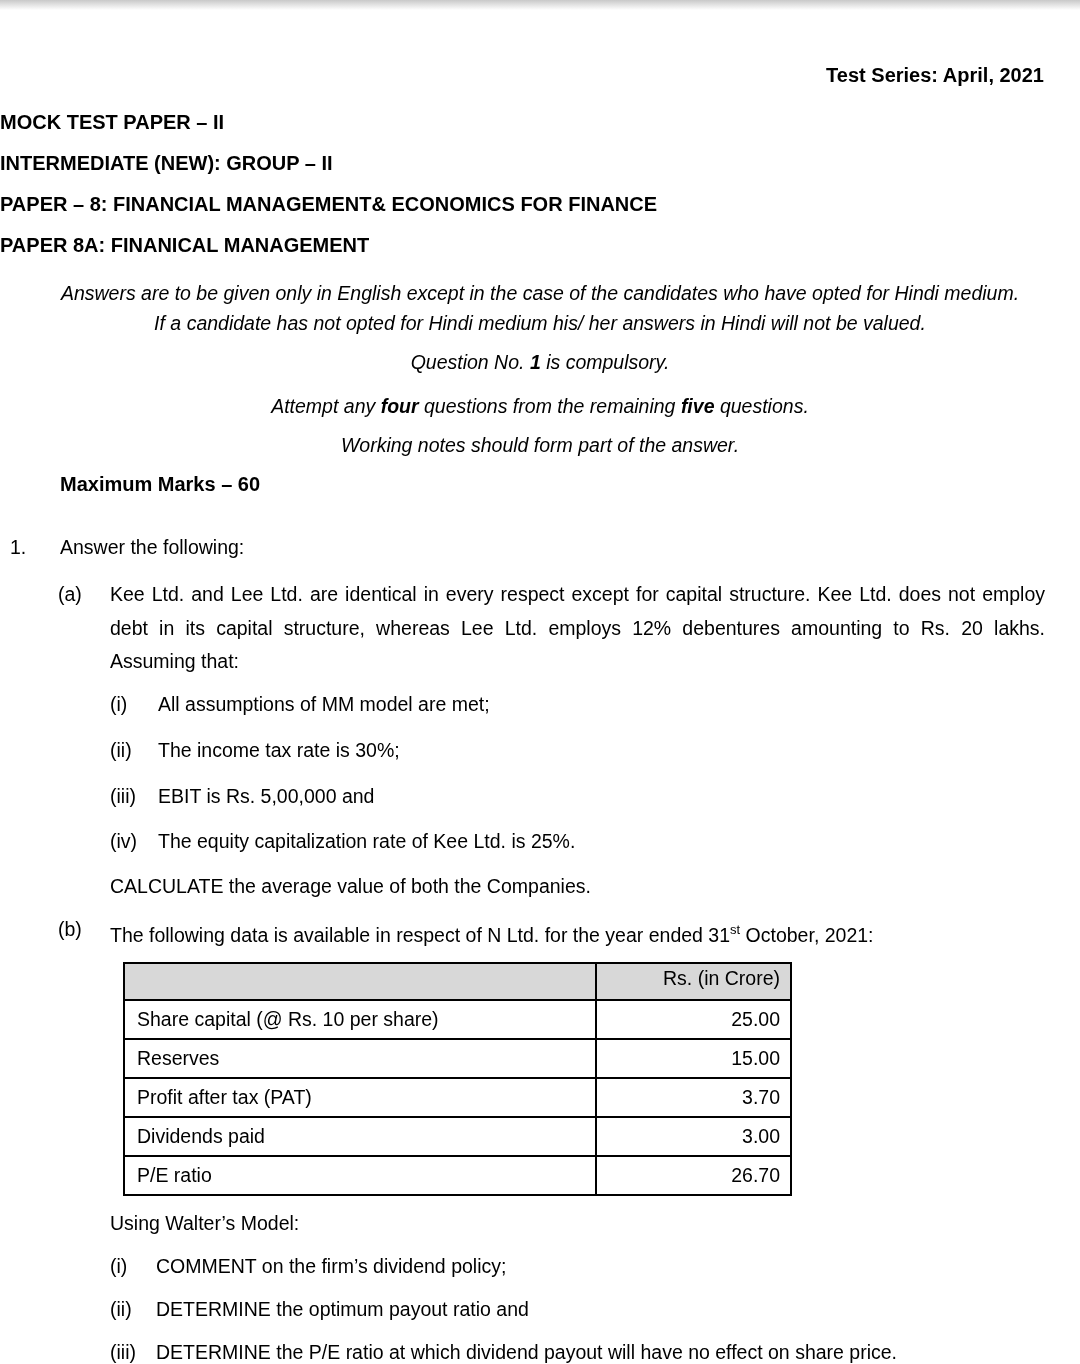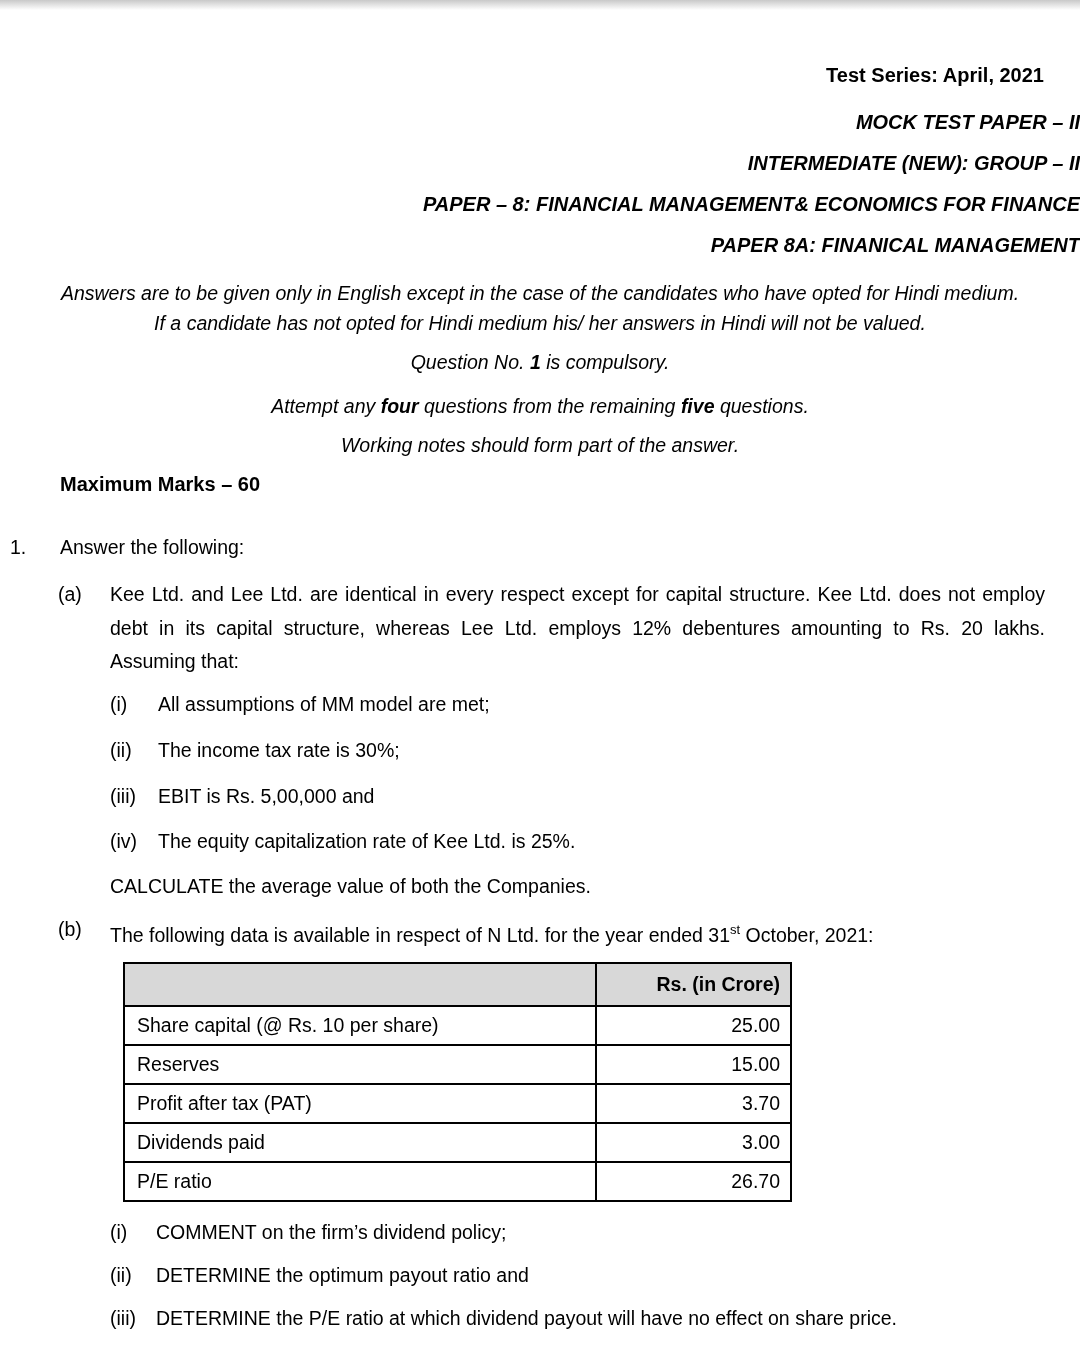--- a/index.html
+++ b/index.html
@@ -21,26 +21,25 @@
   }
   
   .test-series {
     margin: 62px 36px 0 0;
     text-align: right;
     font-weight: bold;
     font-size: 20px;
     line-height: 26px;
   }
   .doc-title {
-    text-align: right;
+    text-align: left;
     font-weight: bold;
     font-size: 20px;
     line-height: 25px;
     margin-top: 16px;
-    font-style: italic;
   }
   .doc-title.first { margin-top: 22px; }
   
   .intro {
     font-style: italic;
     font-size: 19.5px;
     text-align: center;
   }
   .intro-line { line-height: 30px; }
   .mt20 { margin-top: 20px; }
@@ -103,23 +102,23 @@
   }
   table.data-table col.c1 { width: 472px; }
   table.data-table col.c2 { width: 195px; }
   table.data-table th, table.data-table td {
     border: 2px solid #000000;
     font-size: 19.5px;
     line-height: 23px;
   }
   table.data-table th {
     background: #d8d8d8;
-    font-weight: bold;
+    font-weight: normal;
     text-align: right;
-    padding: 9px 10px 9px 12px;
+    padding: 3px 10px 9px 12px;
   }
   table.data-table td { padding: 7px 10px 7px 12px; }
   table.data-table td.num { text-align: right; }
   
   .model-note {
     margin: 14px 0 0 110px;
     font-size: 19.5px;
     line-height: 26px;
   }
   .b-item {
@@ -218,20 +217,21 @@
         <td>Dividends paid</td>
         <td class="num">3.00</td>
       </tr>
       <tr>
         <td>P/E ratio</td>
         <td class="num">26.70</td>
       </tr>
     </tbody>
   </table>
 
+  <div class="model-note">Using Walter’s Model:</div>
 
   <div class="b-item">
     <span class="si-label">(i)</span>
     <span>COMMENT on the firm’s dividend policy;</span>
   </div>
   <div class="b-item">
     <span class="si-label">(ii)</span>
     <span>DETERMINE the optimum payout ratio and</span>
   </div>
   <div class="b-item">

